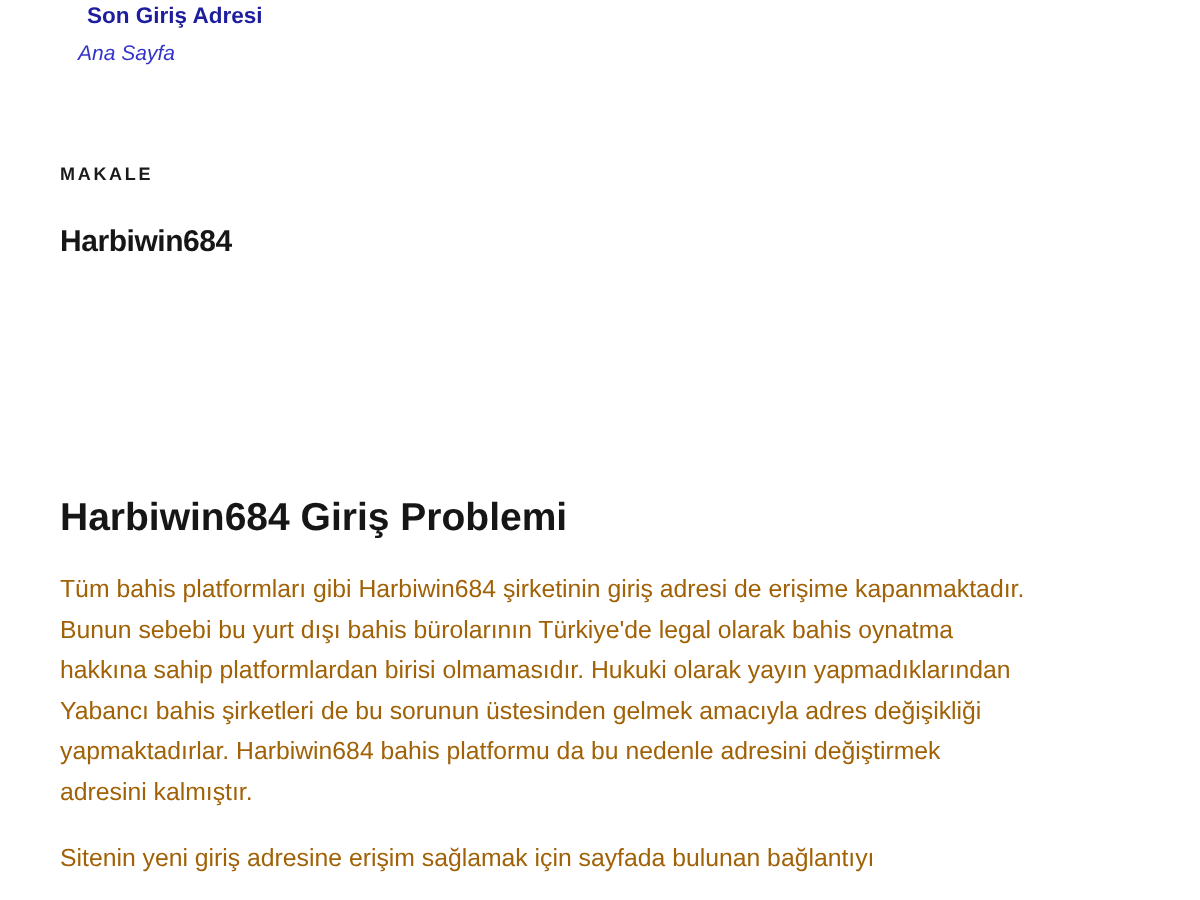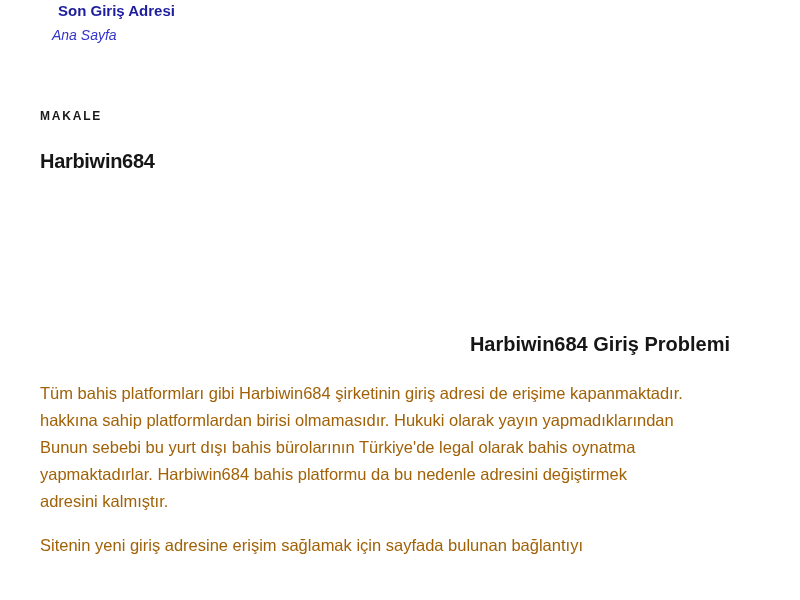--- a/index.html
+++ b/index.html
@@ -58,25 +58,24 @@
   h1.article-title {
     margin: 20px 0 0 0;
     font-size: 20px;
     font-weight: 700;
     line-height: 36px;
     color: #161616;
     letter-spacing: -0.3px;
   }
   h2.section-heading {
     margin: 152px 0 0 0;
-    font-size: 20px;
+    font-size: 26px;
     font-weight: 700;
     line-height: 27px;
     color: #161616;
-    text-align: right;
   }
   .paragraph {
     margin: 22px 0 0 0;
     font-size: 16.5px;
     font-weight: 400;
     line-height: 27px;
     color: #a16207;
   }
   .paragraph + .paragraph {
     margin-top: 17px;
@@ -98,22 +97,23 @@
 
   <article class="article">
     <div class="category-label">MAKALE</div>
 
     <h1 class="article-title">Harbiwin684</h1>
 
     <h2 class="section-heading">Harbiwin684 Giriş Problemi</h2>
 
     <p class="paragraph">
       <span class="line">Tüm bahis platformları gibi Harbiwin684 şirketinin giriş adresi de erişime kapanmaktadır.</span>
+      <span class="line">Bunun sebebi bu yurt dışı bahis bürolarının Türkiye'de legal olarak bahis oynatma</span>
       <span class="line">hakkına sahip platformlardan birisi olmamasıdır. Hukuki olarak yayın yapmadıklarından</span>
-      <span class="line">Bunun sebebi bu yurt dışı bahis bürolarının Türkiye'de legal olarak bahis oynatma</span>
+      <span class="line">Yabancı bahis şirketleri de bu sorunun üstesinden gelmek amacıyla adres değişikliği</span>
       <span class="line">yapmaktadırlar. Harbiwin684 bahis platformu da bu nedenle adresini değiştirmek</span>
       <span class="line">adresini kalmıştır.</span>
     </p>
 
     <p class="paragraph">
       <span class="line">Sitenin yeni giriş adresine erişim sağlamak için sayfada bulunan bağlantıyı</span>
     </p>
   </article>
 
 </div>

